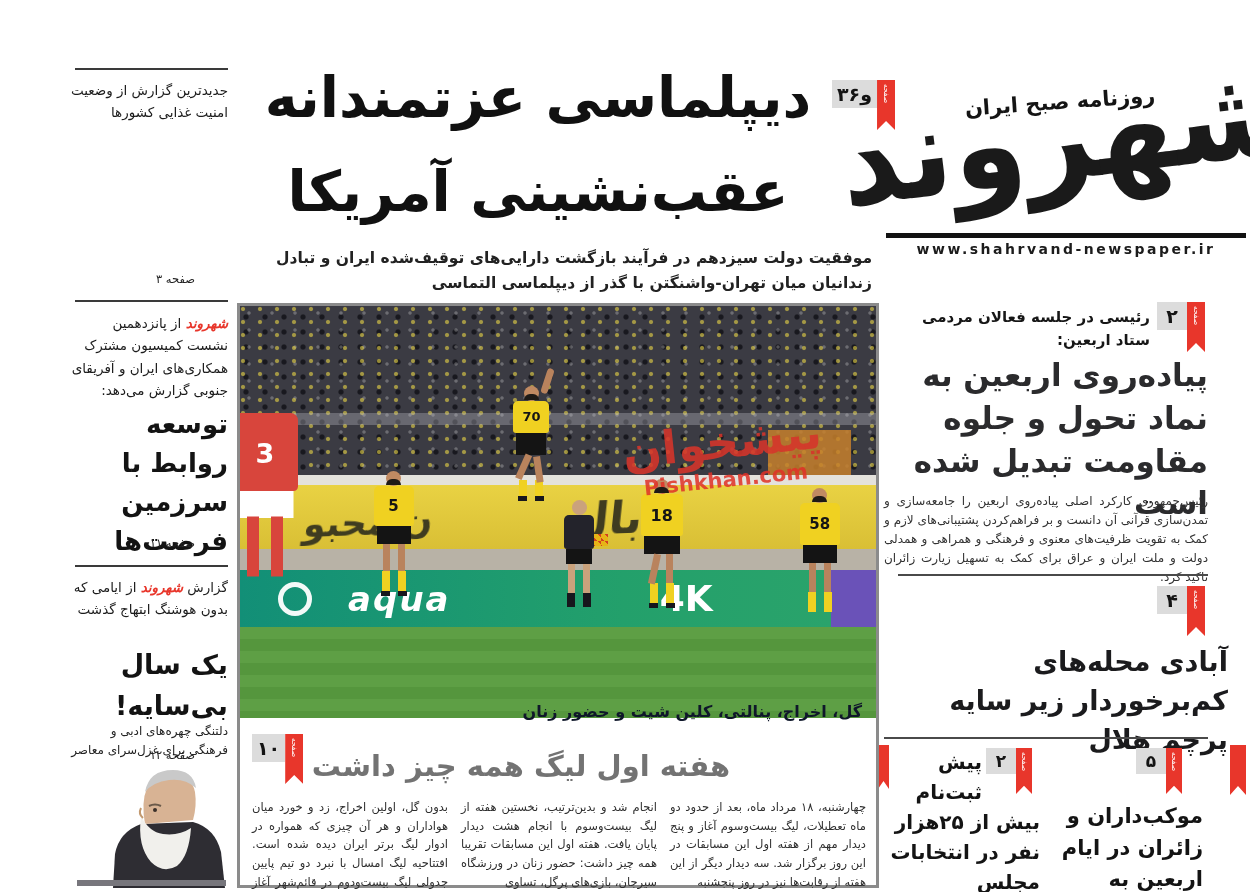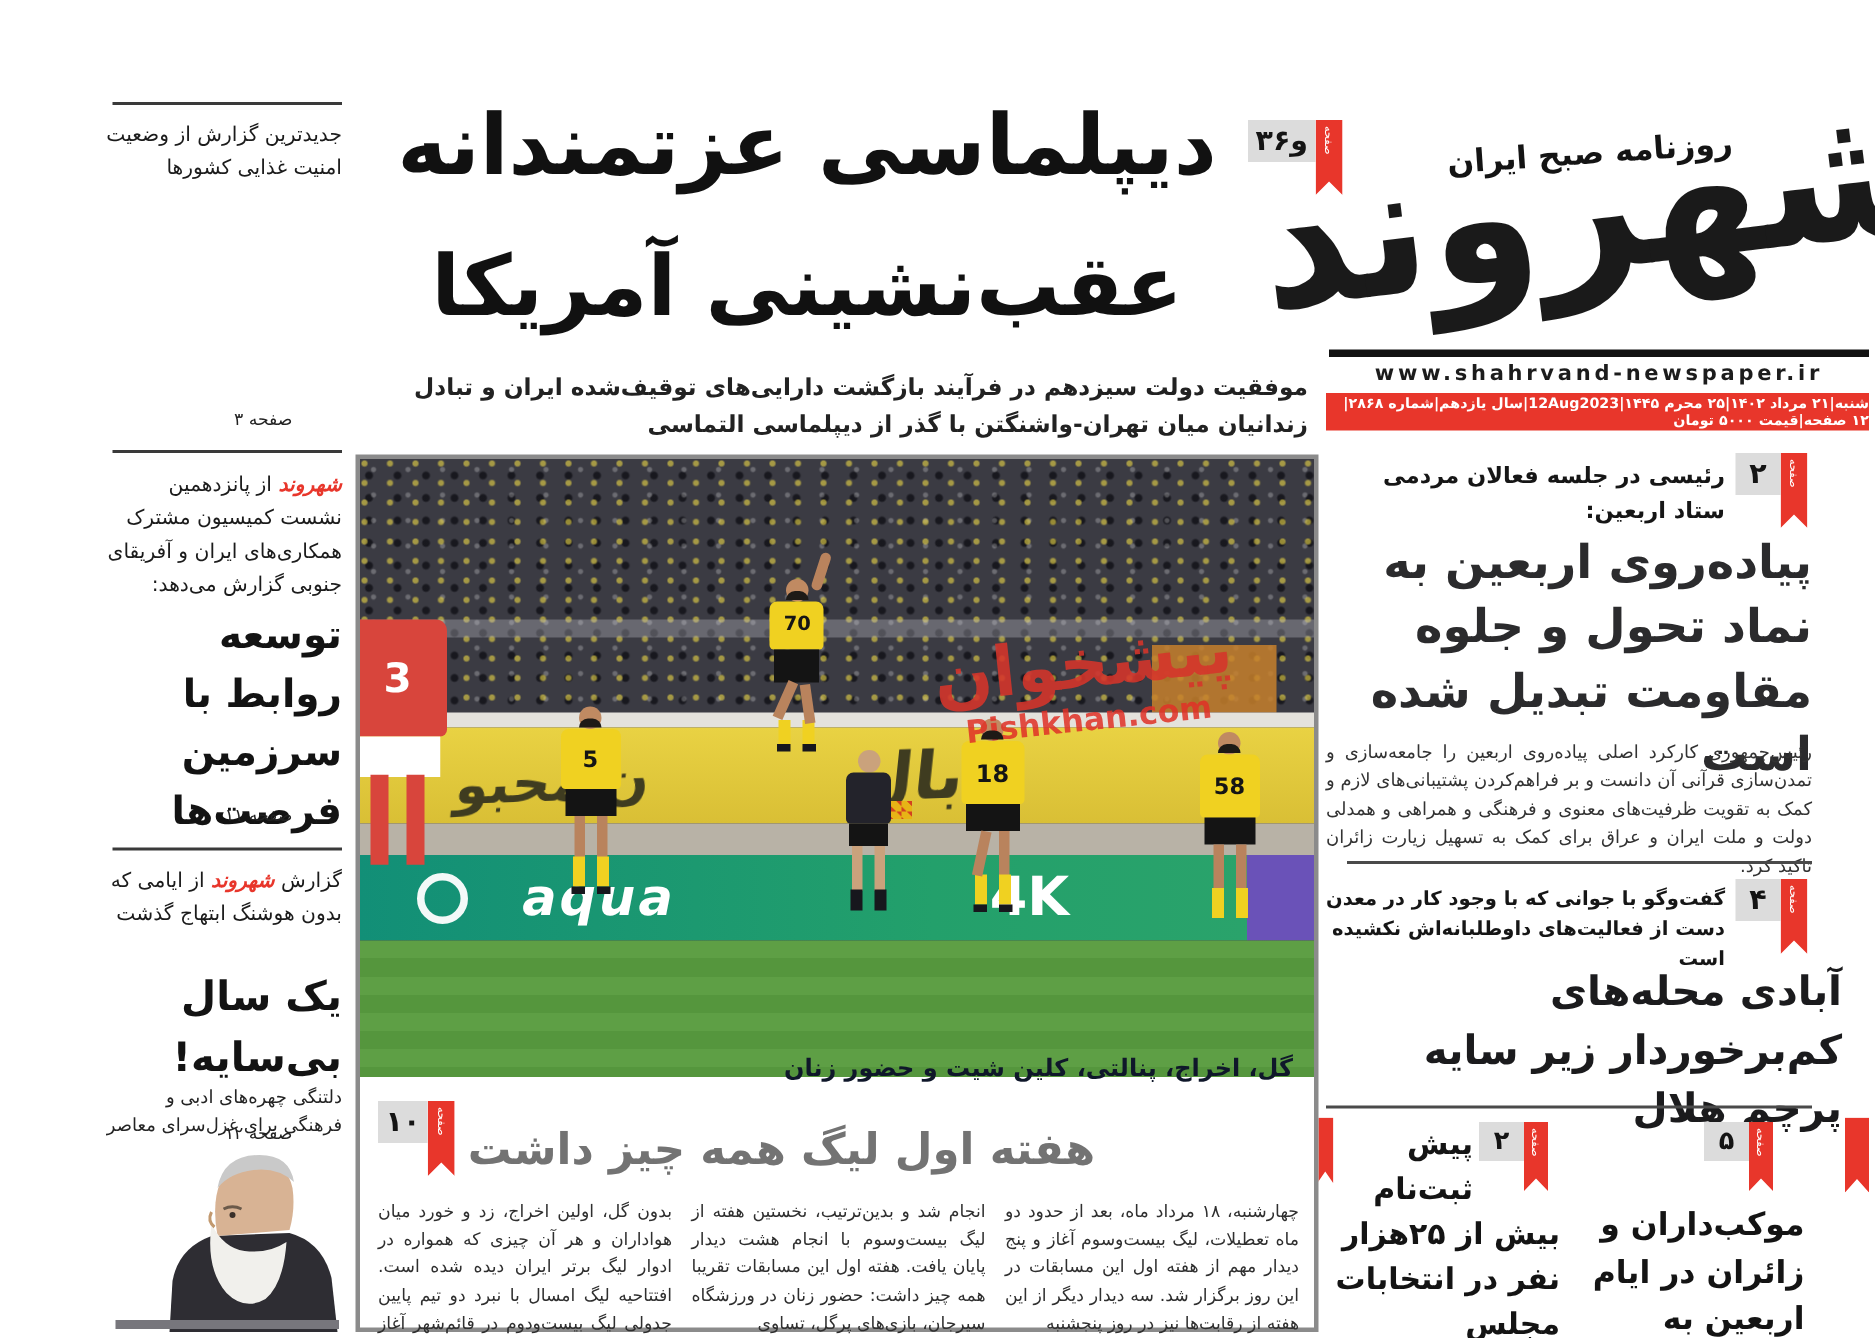--- a/index.html
+++ b/index.html
@@ -101,21 +101,20 @@
 <body>
 
 <div class="page">
 
   <div class="abs logo-wrap">
     <div class="logo-text">شهروند</div>
   </div>
   <div class="abs tagline">روزنامه صبح ایران</div>
   <div class="abs mast-rule"></div>
   <a class="abs website" href="#">www.shahrvand-newspaper.ir</a>
-  <div class="abs datebar">شنبه|۲۱ مرداد ۱۴۰۲|۲۵ محرم ۱۴۴۵|12Aug2023|سال یازدهم|شماره ۲۸۶۸|۱۲ صفحه|قیمت ۵۰۰۰ تومان</div>
 
   <div class="abs badge" style="left:832px; top:80px;">
     <div class="num">۳و۶</div>
     <div class="ribbon">
         <span>صفحه</span>
       </div>
   </div>
   <div class="abs lead-deck">موفقیت دولت سیزدهم در فرآیند بازگشت دارایی‌های توقیف‌شده ایران و تبادل زندانیان میان تهران-واشنگتن با گذر از دیپلماسی التماسی</div>
   <div class="abs lead-headline">
     <div class="l1">دیپلماسی عزتمندانه</div>
@@ -168,21 +167,20 @@
   <div class="abs rc-headline" style="left:880px; top:354px; width:328px; font-size:31px; line-height:1.38;">پیاده‌روی اربعین به نماد تحول و جلوه مقاومت تبدیل شده است</div>
   <div class="abs rc-body" style="left:884px; top:492px; width:324px;">رئیس‌جمهوری کارکرد اصلی پیاده‌روی اربعین را جامعه‌سازی و تمدن‌سازی قرآنی آن دانست و بر فراهم‌کردن پشتیبانی‌های لازم و کمک به تقویت ظرفیت‌های معنوی و فرهنگی و همراهی و همدلی دولت و ملت ایران و عراق برای کمک به تسهیل زیارت زائران تاکید کرد.</div>
   <div class="abs rc-sep" style="left:898px; top:574px; width:310px;"></div>
 
   <div class="abs badge" style="left:1157px; top:586px;">
     <div class="num">۴</div>
     <div class="ribbon">
         <span>صفحه</span>
       </div>
   </div>
-  <div class="abs rc-kicker" style="left:884px; top:590px; width:266px; font-size:13px;">گفت‌وگو با جوانی که با وجود کار در معدن دست از فعالیت‌های داوطلبانه‌اش نکشیده است</div>
   <div class="abs rc-headline" style="left:880px; top:642px; width:348px; font-size:27px; line-height:1.45; color:#1b1b1d;">آبادی محله‌های کم‌برخوردار زیر سایه پرچم هلال</div>
   <div class="abs rc-sep" style="left:884px; top:737px; width:324px;"></div>
 
   <div class="abs lone-ribbon" style="left:1230px; top:745px; width:16px; height:50px;"></div>
   <div class="abs badge" style="left:1136px; top:748px;">
     <div class="num" style="font-size:17px; height:26px;">۵</div>
     <div class="ribbon" style="width:16px; height:46px;">
         <span>صفحه</span>
       </div>
   </div>

